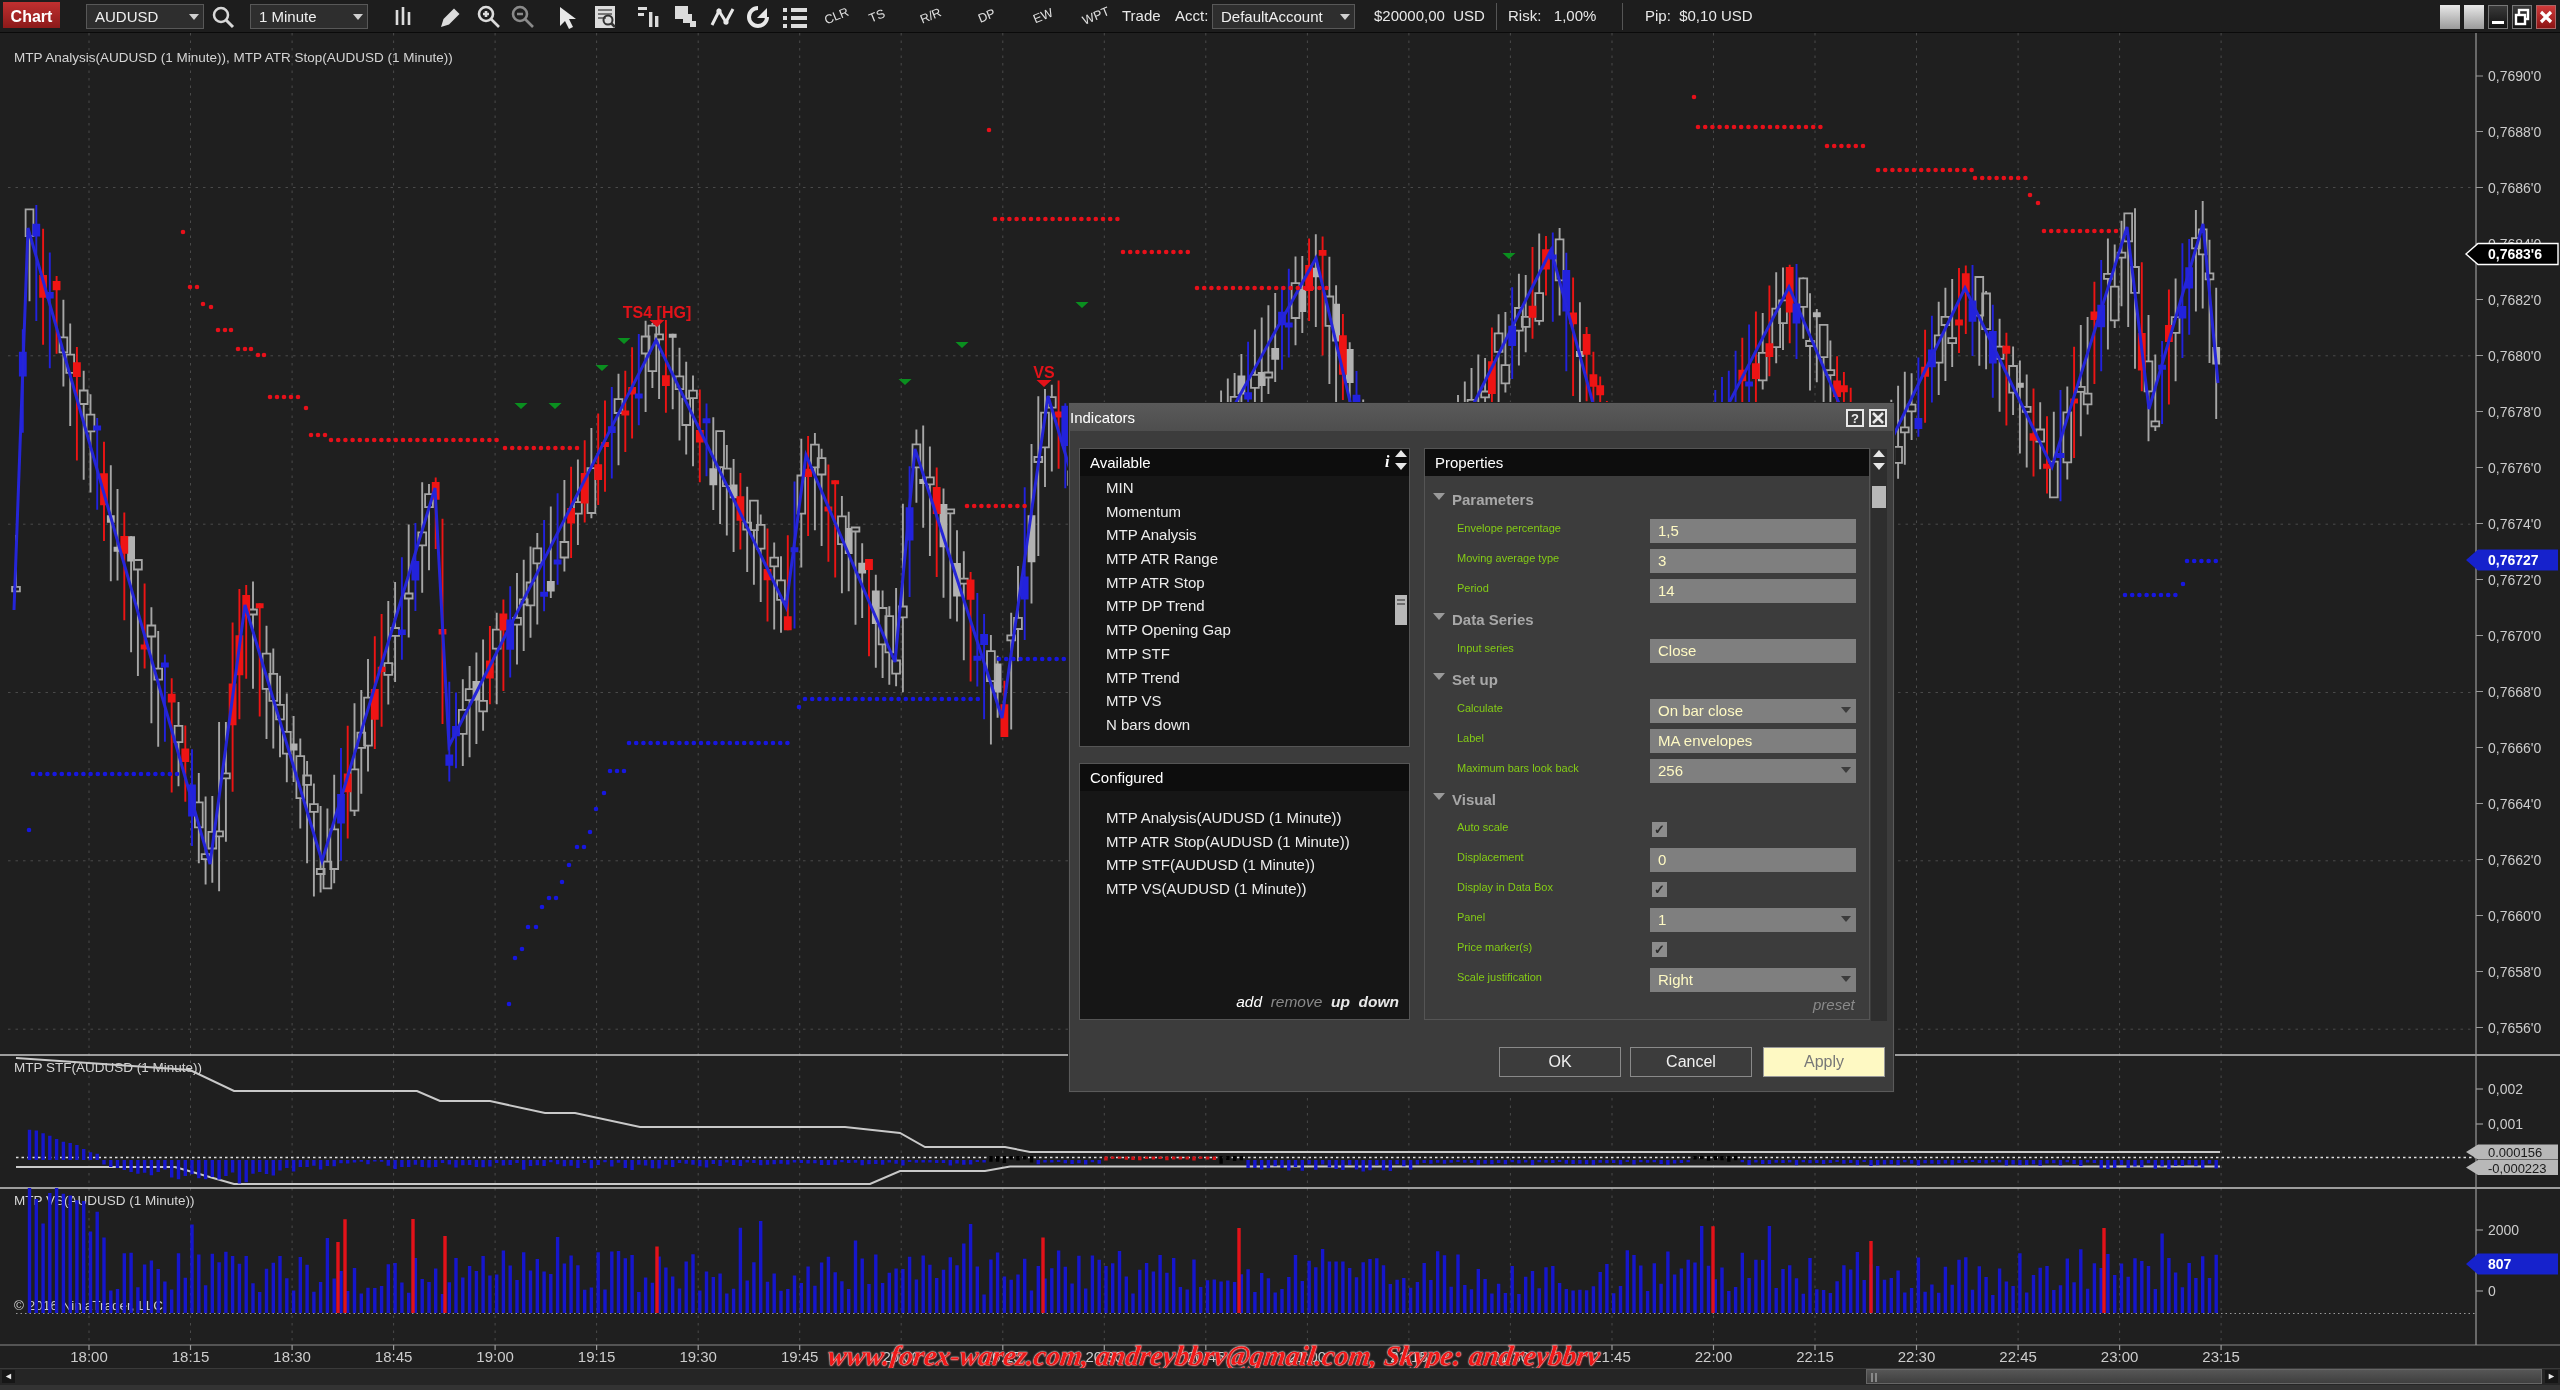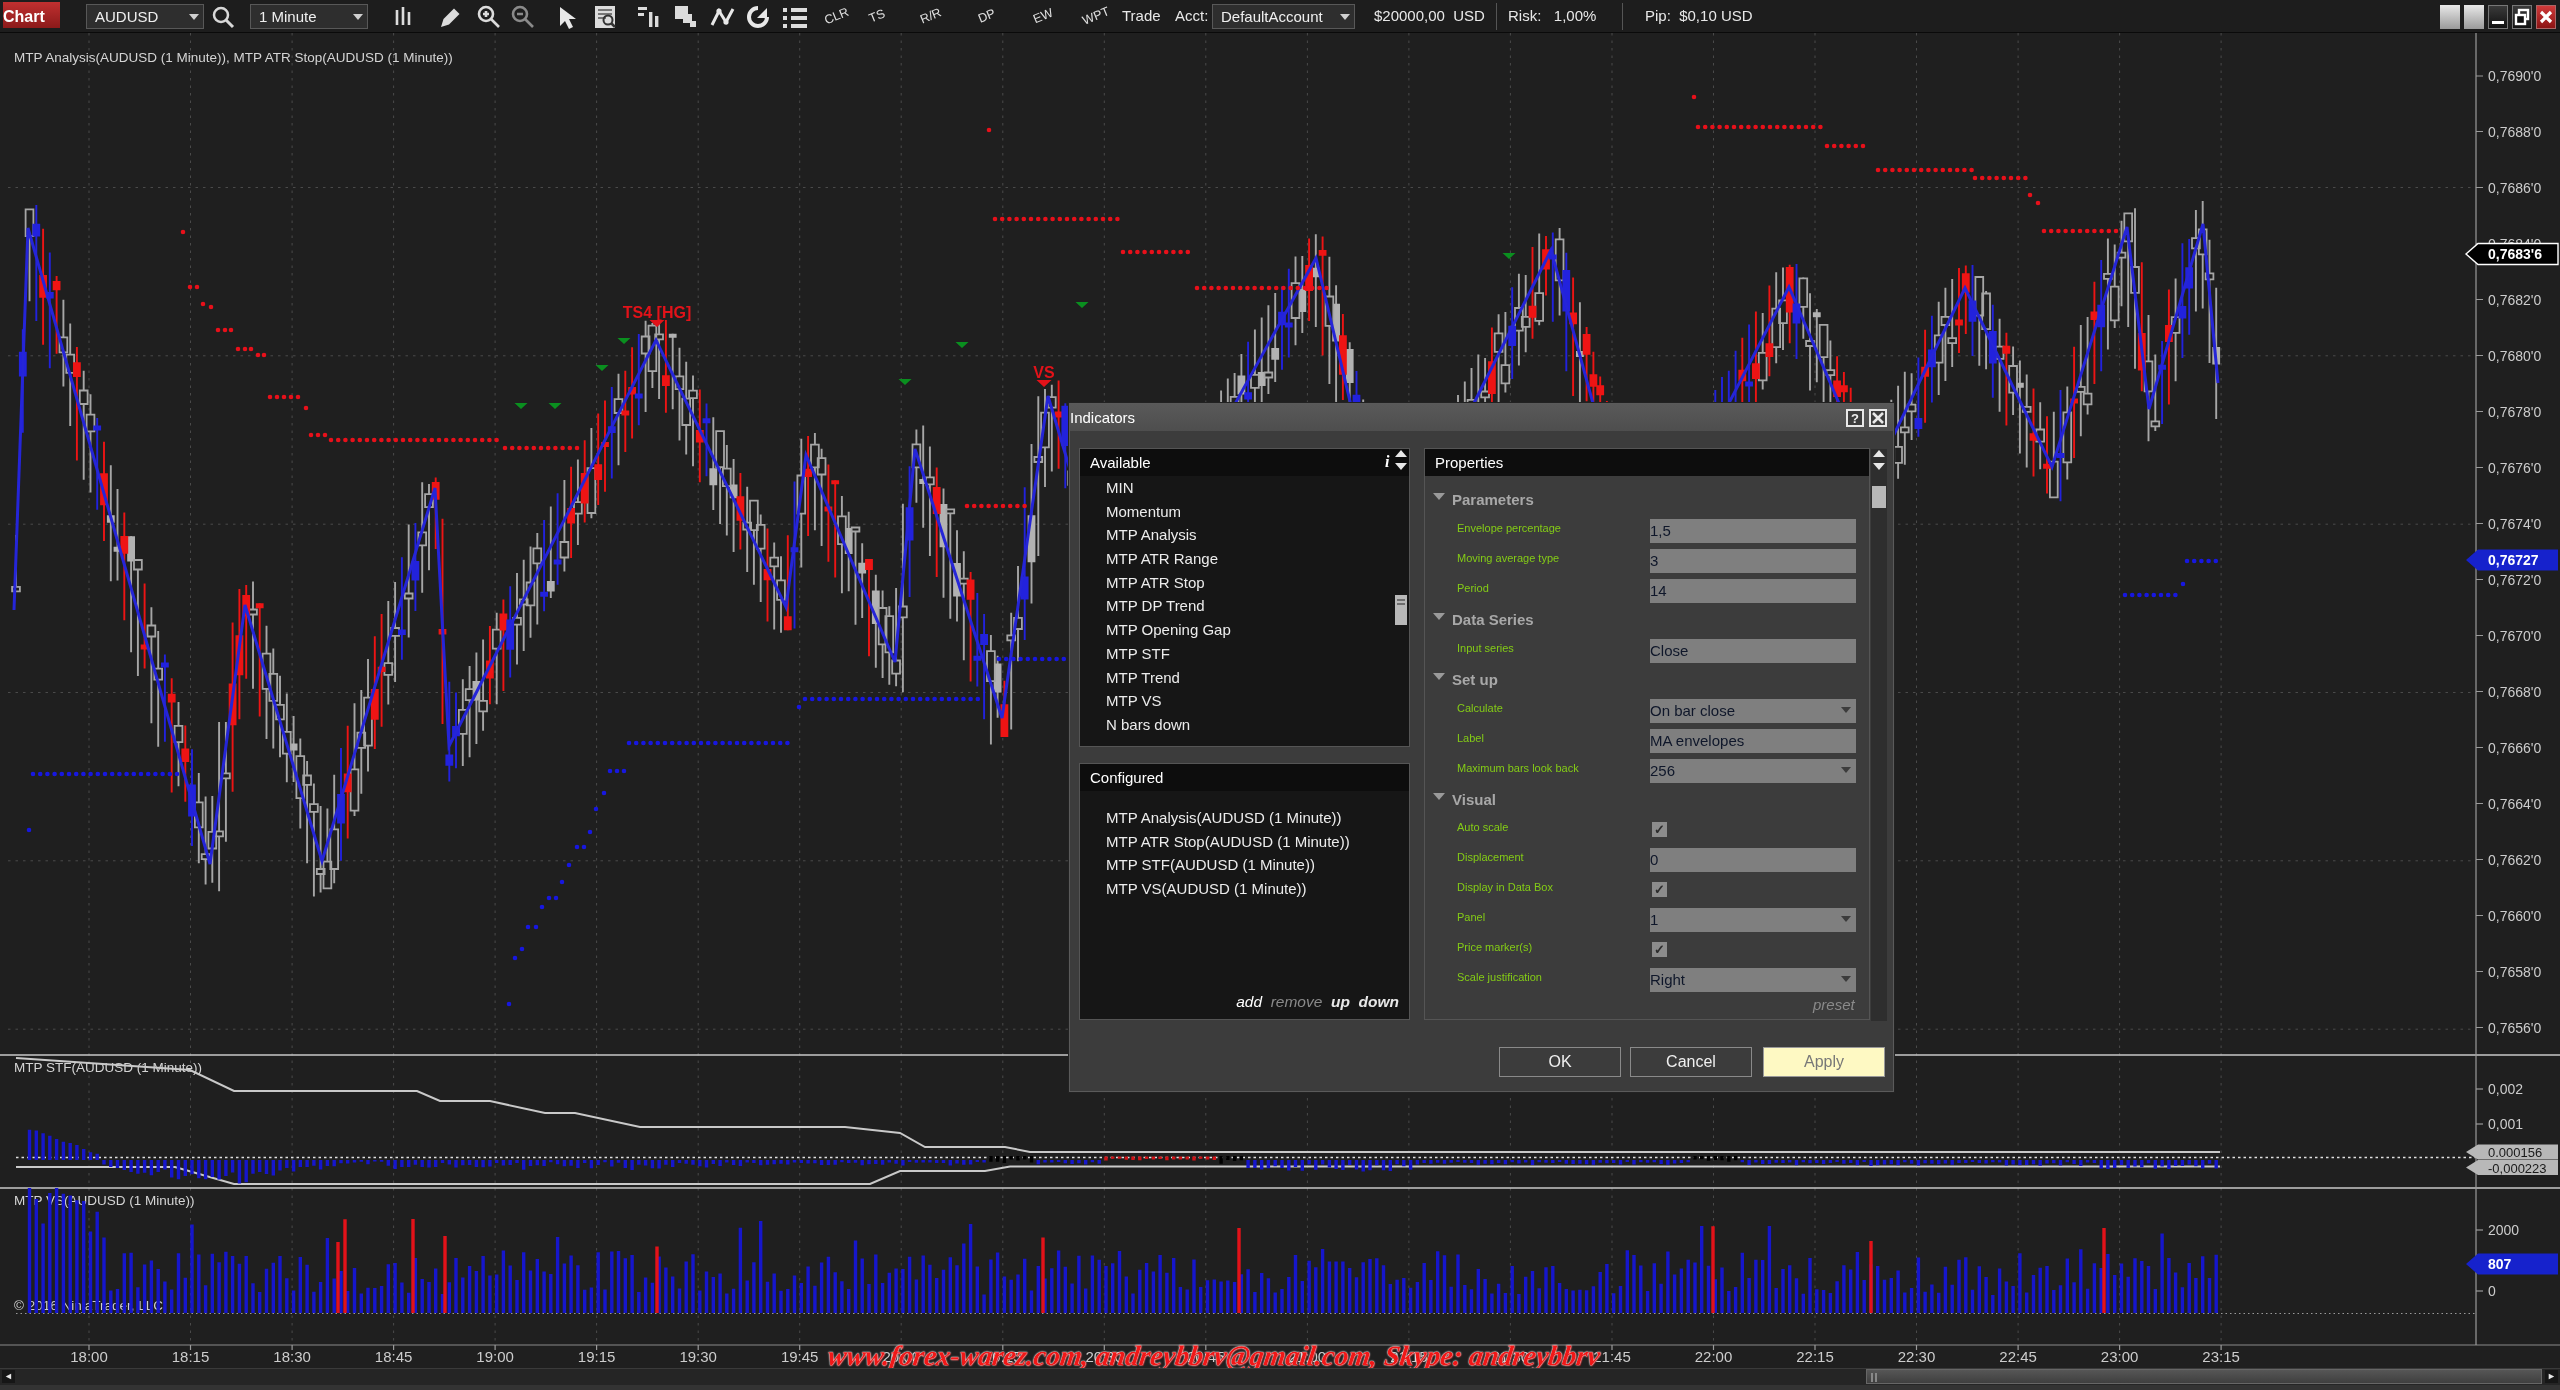--- a/index.html
+++ b/index.html
@@ -10,21 +10,21 @@
 .combo .arr{position:absolute;right:4px;top:9px;width:0;height:0;border-left:5px solid transparent;border-right:5px solid transparent;border-top:6px solid #d0d0d0}
 .rot{position:absolute;top:9px;color:#e0e0e0;font-size:12.5px;transform:rotate(-22deg)}
 .winbtn{position:absolute;top:5px;width:20px;height:24px}
 
 #dlg{position:absolute;left:1069px;top:403px;width:825px;height:689px;background:#3c3c3c;border:1px solid #5a5a5a;box-shadow:0 0 0 1px #222}
 #dlgtitle{position:absolute;left:0;top:0;width:100%;height:27px;background:linear-gradient(#595959,#4e4e4e);color:#fff;font-size:15px;line-height:27px;}
 .dbox{position:absolute;background:#161616;border:1px solid #555}
 .dhead{height:27px;background:#0d0d0d;color:#fff;font-size:15px;line-height:27px;padding-left:10px}
 .ditem{color:#ececec;font-size:15px;height:23.7px;line-height:23.7px;padding-left:26px;white-space:nowrap}
 .plabel{position:absolute;color:#84cc16;font-size:11px}
-.pinput{position:absolute;left:1650px;width:206px;height:24px;background:#7f7f7f;color:#0f172a;font-size:15px;line-height:24px;padding-left:0}
+.pinput{position:absolute;left:1650px;width:206px;height:24px;background:#7f7f7f;color:#fef9c3;font-size:15px;line-height:24px;padding-left:8px}
 .pinput .darr{position:absolute;right:5px;top:8px;width:0;height:0;border-left:5px solid transparent;border-right:5px solid transparent;border-top:6px solid #3c3c3c}
 .sechead{position:absolute;color:#a8a8a8;font-size:15px;font-weight:bold}
 .sectri{position:absolute;width:0;height:0;border-left:6px solid transparent;border-right:6px solid transparent;border-top:7px solid #9a9a9a}
 .chk{position:absolute;left:1652px;width:15px;height:15px;background:#8c8c8c;color:#2c2c2c;font-size:13px;line-height:15px;text-align:center;font-weight:bold}
 .btn{position:absolute;top:1047px;width:122px;height:30px;background:#3c3c3c;border:1px solid #8a8a8a;color:#f0f0f0;font-size:16px;text-align:center;line-height:28px}
 #wm{position:absolute;left:828px;top:1340px;width:850px;color:#f01818;font-size:28px;font-style:italic;font-weight:bold;font-family:"Liberation Serif",serif;text-shadow:0 0 1px #fff,0 0 2px #fff,1px 1px 0 #800;white-space:nowrap;transform:skewX(-8deg)}
 #sbar{position:absolute;left:0;top:1368px;width:2560px;height:17px;background:#252525;border-top:1px solid #3a3a3a}
 #sthumb{position:absolute;left:1866px;top:1369px;width:676px;height:15px;background:linear-gradient(#565656,#3f3f3f);border:1px solid #666}
 .sarr{position:absolute;width:13px;height:13px;background:#161616;color:#e8e8e8;font-size:9px;text-align:center;line-height:13px;top:1370px}
 #botstrip{position:absolute;left:0;top:1385px;width:2560px;height:5px;background:#333}
@@ -119,21 +119,21 @@
 <text x="1510.4" y="1362" fill="#cccccc" font-size="15" text-anchor="middle">21:30</text>
 <text x="1612" y="1362" fill="#cccccc" font-size="15" text-anchor="middle">21:45</text>
 <text x="1713.5" y="1362" fill="#cccccc" font-size="15" text-anchor="middle">22:00</text>
 <text x="1815" y="1362" fill="#cccccc" font-size="15" text-anchor="middle">22:15</text>
 <text x="1916.5" y="1362" fill="#cccccc" font-size="15" text-anchor="middle">22:30</text>
 <text x="2018.1" y="1362" fill="#cccccc" font-size="15" text-anchor="middle">22:45</text>
 <text x="2119.6" y="1362" fill="#cccccc" font-size="15" text-anchor="middle">23:00</text>
 <text x="2221.1" y="1362" fill="#cccccc" font-size="15" text-anchor="middle">23:15</text>
 </svg>
 <div id="toolbar">
- <div class="abs" style="left:3px;top:2px;width:57px;height:26px;background:linear-gradient(#c03030,#8c1a1a);color:#fff;font-size:16px;font-weight:bold;line-height:29px">Chart</div>
+ <div class="abs" style="left:3px;top:2px;width:57px;height:26px;background:linear-gradient(#c03030,#8c1a1a);color:#fff;font-size:16px;font-weight:bold;text-align:center;line-height:29px">Chart</div>
  <div class="combo" style="left:86px;width:118px">AUDUSD<span class="arr"></span></div>
  <svg class="abs" style="left:208px;top:4px" width="30" height="26">
       <circle cx="13" cy="11" r="7" fill="none" stroke="#d8d8d8" stroke-width="2.5"></circle>
       <path d="M18 16L25 23" stroke="#d8d8d8" stroke-width="3"></path>
     </svg>
  <div class="combo" style="left:250px;width:118px">1 Minute<span class="arr"></span></div>
  <svg class="abs" style="left:390px;top:4px" width="720" height="27">
   <g stroke="#dcdcdc" stroke-width="2.6" fill="none">
    <path d="M7 6v15M13 3v18M19 8v13"></path>
    <path d="M51 23l2.5-8L64 4.5l5.5 5.5L59 20.5l-8 2.5z" fill="#dcdcdc" stroke="none"></path>

